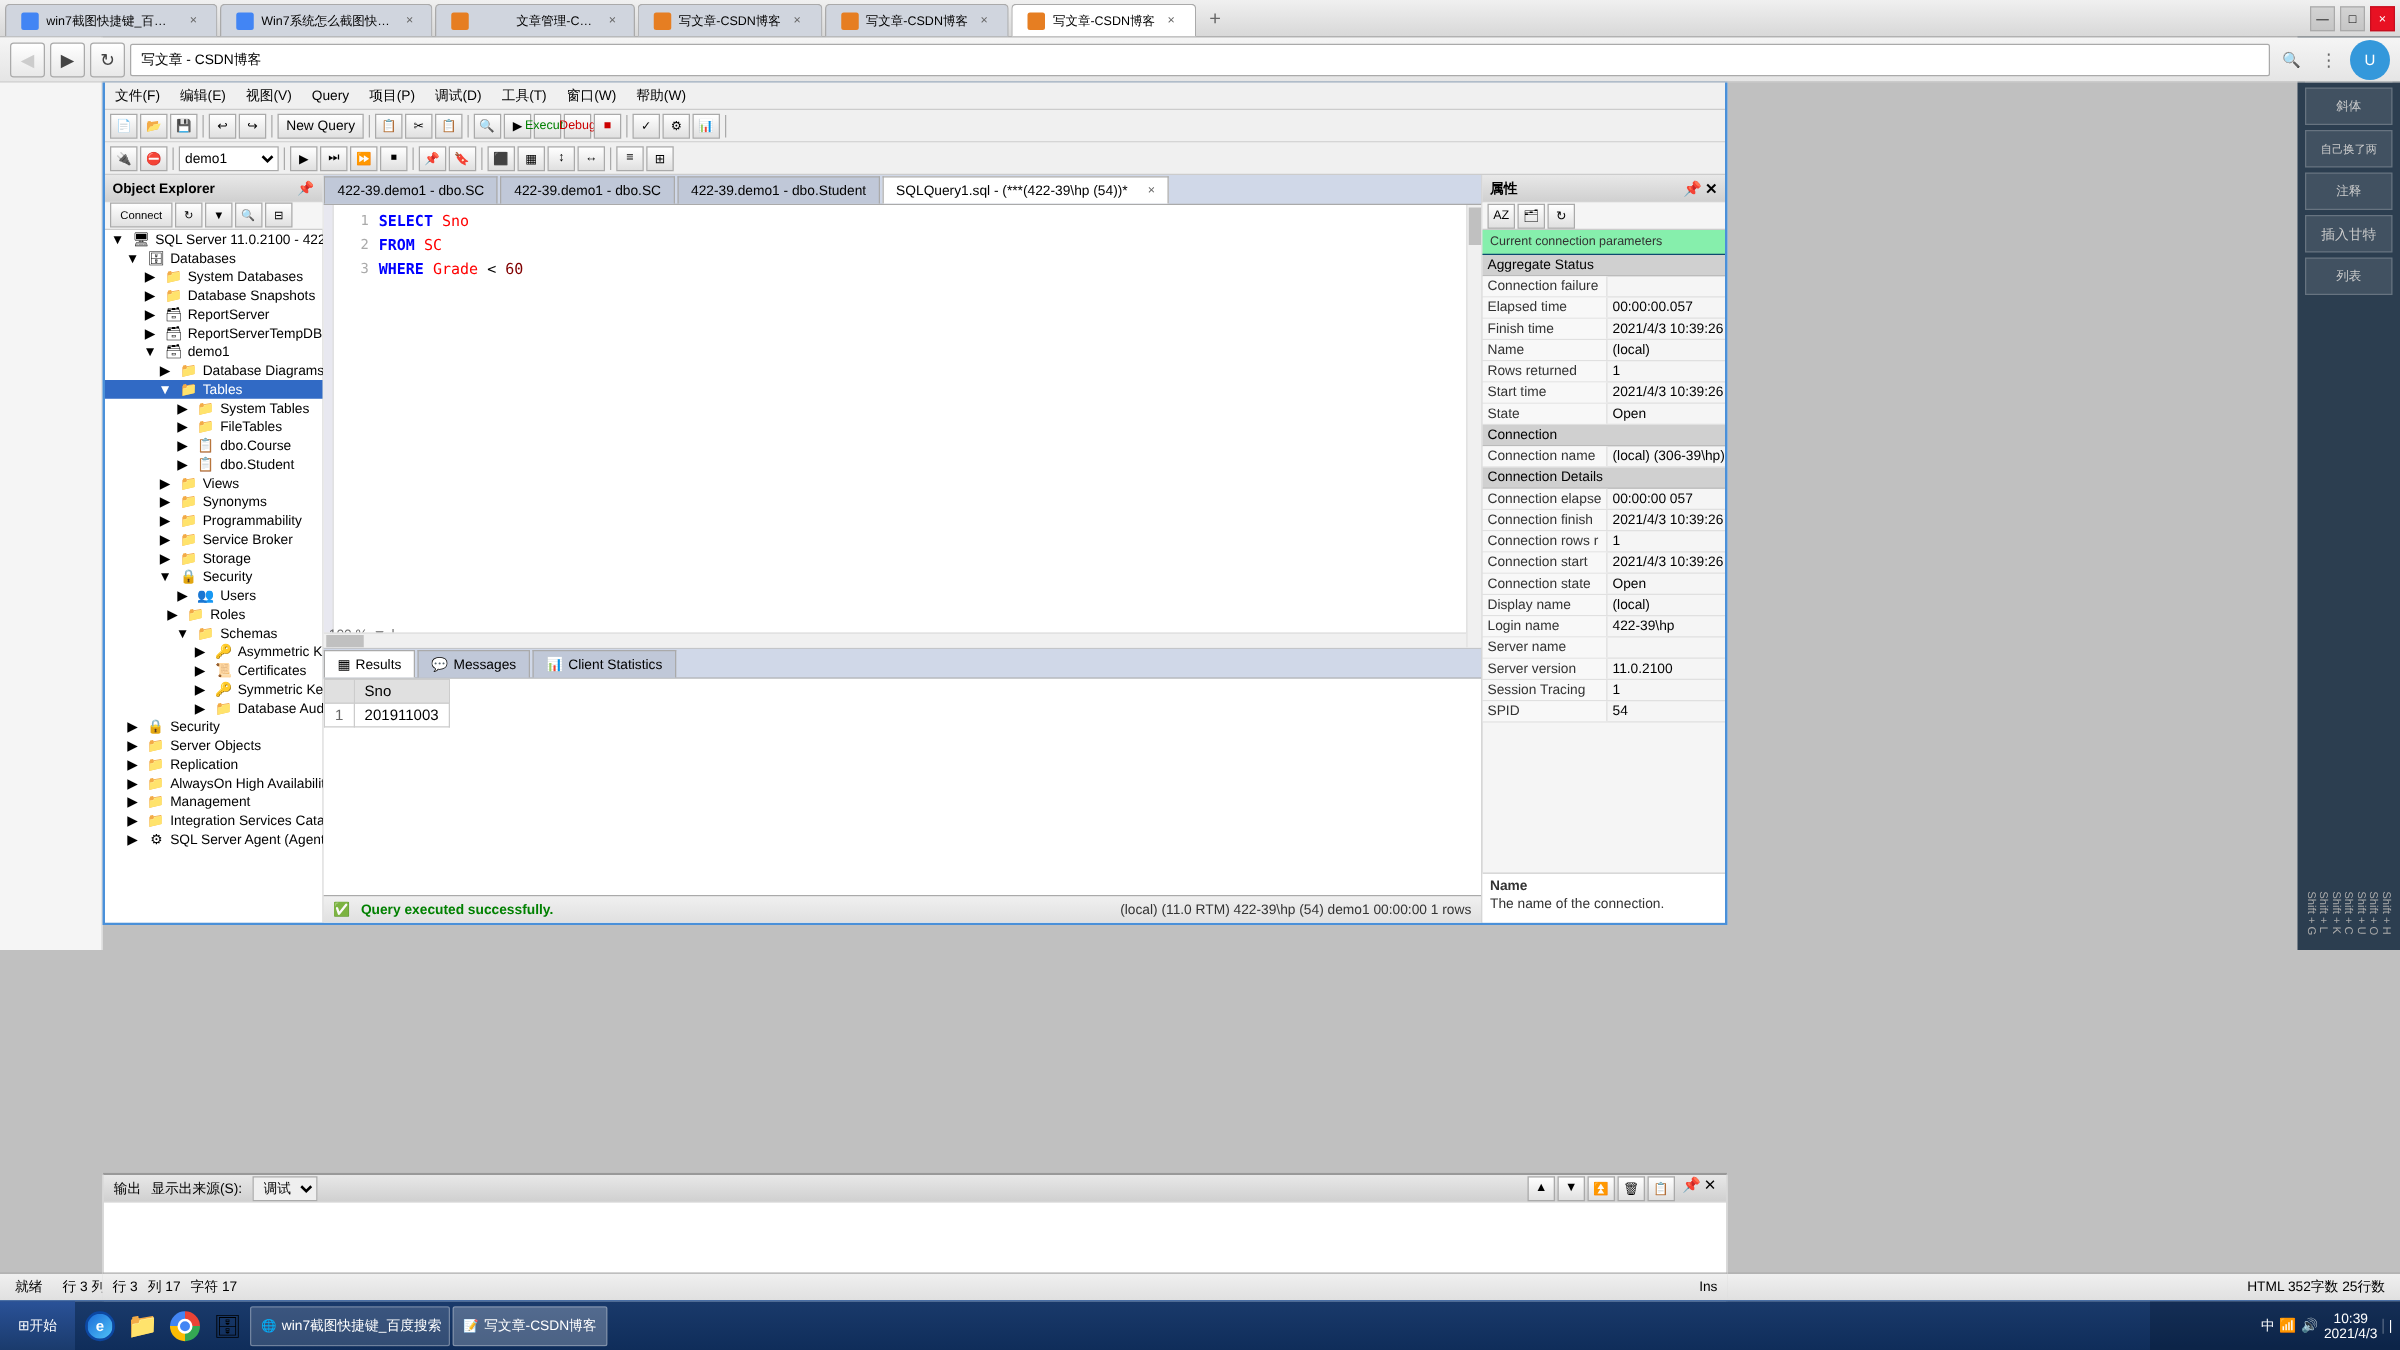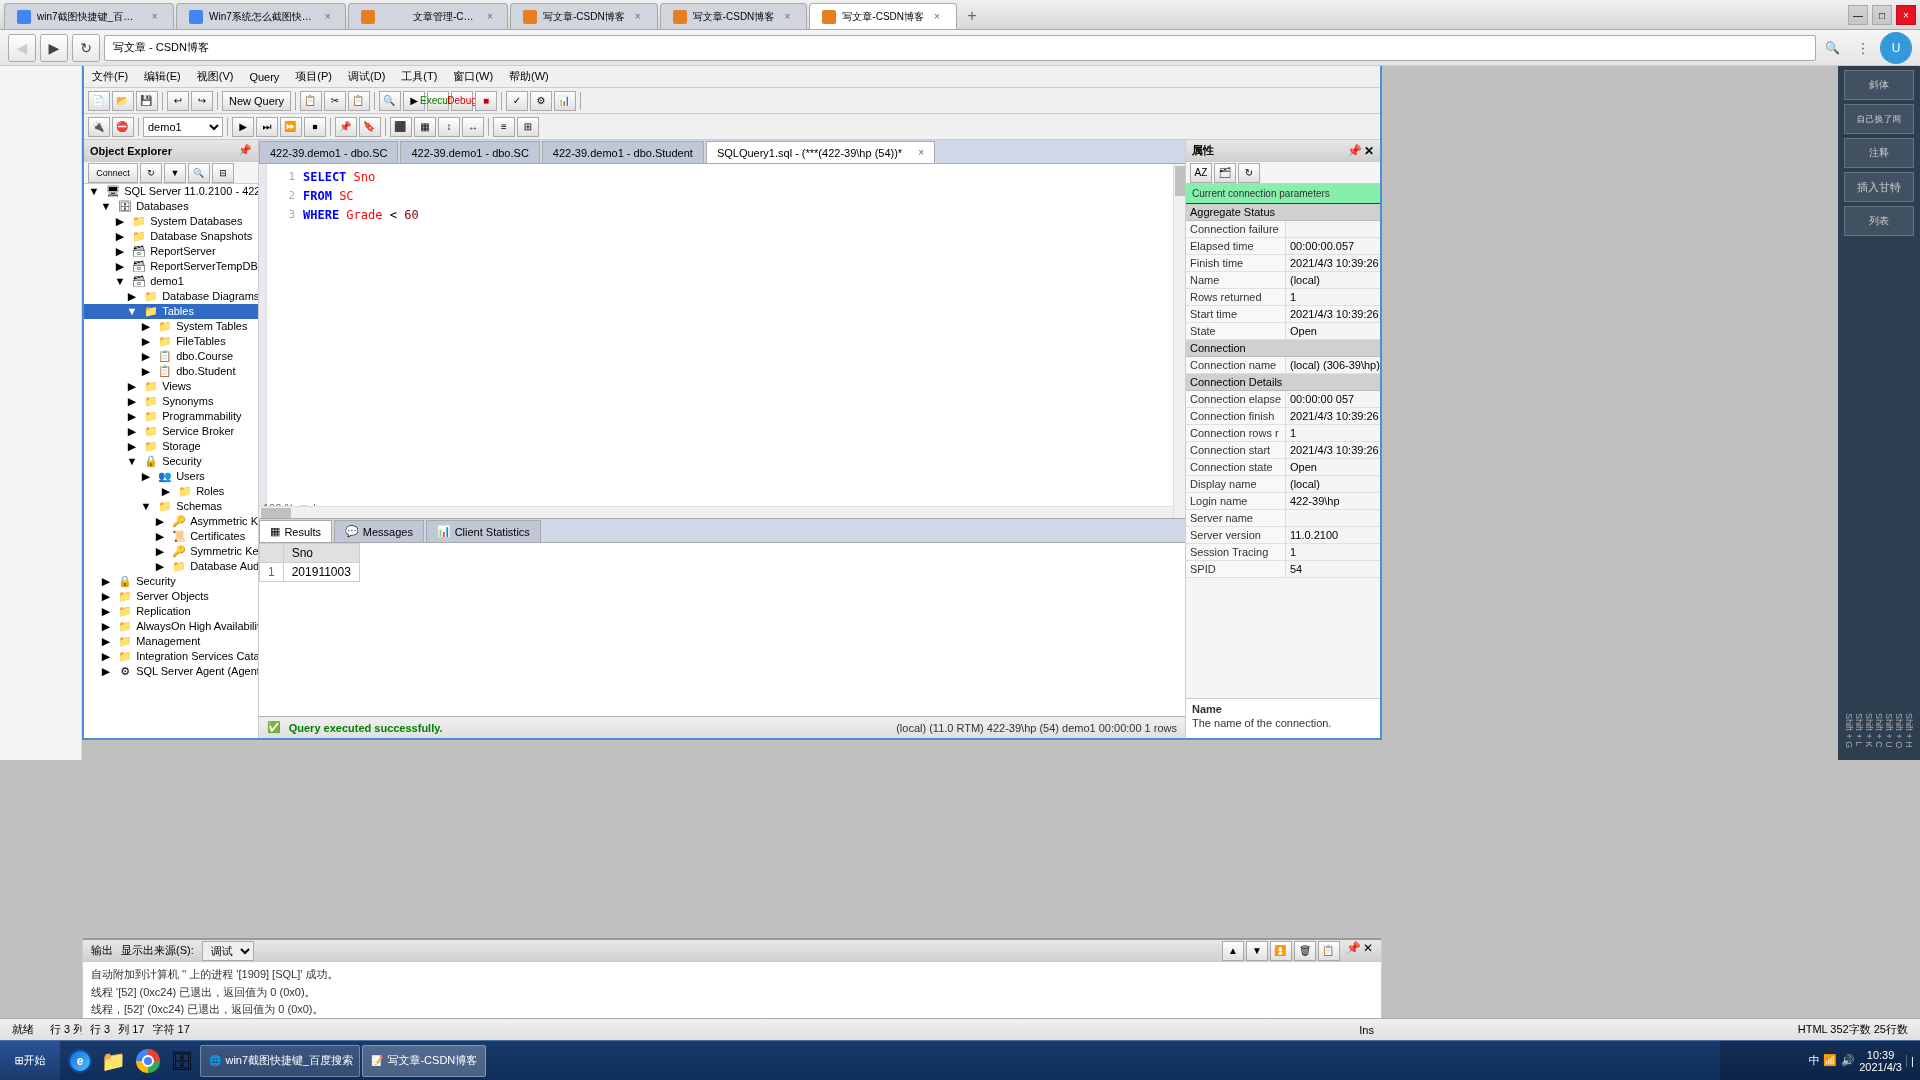--- a/index.html
+++ b/index.html
@@ -43,21 +43,21 @@
     .tool-btn-text { height: 20px; padding: 0 6px; background: linear-gradient(to bottom, #fff, #e0e0e0); border: 1px solid #aaa; display: flex; align-items: center; cursor: pointer; font-size: 11px; }
     .tool-green { color: #008000; }
     .tool-red { color: #cc0000; }
 
     
     .ssms-main { display: flex; height: calc(100% - 98px); border-radius: 10px; }
 
     
     .obj-explorer { width: 175px; background: #fff; border-right: 1px solid #ccc; display: flex; flex-direction: column; }
     .obj-explorer-header { height: 22px; background: linear-gradient(to bottom, #e8e8e8, #d0d0d0); display: flex; align-items: center; padding: 0 6px; font-size: 11px; font-weight: bold; border-bottom: 1px solid #ccc; }
-    .obj-explorer-toolbar { height: 22px; background: #f5f5f5; display: flex; align-items: center; padding: 0 4px; gap: 2px; border-bottom: 1px solid #ccc; }
+    .obj-explorer-toolbar { height: 22px; background: #f5f5f5; display: flex; padding: 0 4px; gap: 2px; border-bottom: 1px solid #ccc; }
     .obj-explorer-tree { flex: 1; overflow: auto; font-size: 11px; }
     .tree-item { padding: 1px 0; cursor: pointer; white-space: nowrap; }
     .tree-item.selected { background: #316ac5; color: white; }
     .tree-expand { display: inline-block; width: 16px; text-align: center; cursor: pointer; }
     .tree-icon { display: inline-block; width: 16px; text-align: center; }
     .tree-label { display: inline-block; }
 
     
     .query-area { flex: 1; display: flex; flex-direction: column; background: #fff; }
     .query-tabs { height: 24px; background: #d0d8e8; display: flex; align-items: flex-end; border-bottom: 1px solid #aaa; overflow: hidden; }
@@ -368,21 +368,21 @@
         <div class="tree-item" style="padding-left:40px;">
           <span class="tree-expand">▼</span>
           <span class="tree-icon">🔒</span>
           <span class="tree-label">Security</span>
         </div>
         <div class="tree-item" style="padding-left:54px;">
           <span class="tree-expand">▶</span>
           <span class="tree-icon">👥</span>
           <span class="tree-label">Users</span>
         </div>
-        <div class="tree-item" style="padding-left:74px;">
+        <div class="tree-item" style="padding-left:46px;">
           <span class="tree-expand">▶</span>
           <span class="tree-icon">📁</span>
           <span class="tree-label">Roles</span>
         </div>
         <div class="tree-item" style="padding-left:54px;">
           <span class="tree-expand">▼</span>
           <span class="tree-icon">📁</span>
           <span class="tree-label">Schemas</span>
         </div>
         <div class="tree-item" style="padding-left:68px;">
@@ -661,26 +661,20 @@
     <div class="output-toolbar">
       <div class="tool-btn">▲</div>
       <div class="tool-btn">▼</div>
       <div class="tool-btn">⏫</div>
       <div class="tool-btn">🗑</div>
       <div class="tool-btn">📋</div>
       <span style="cursor:pointer;font-size:12px;margin-left:4px;">📌</span>
       <span style="cursor:pointer;font-size:12px;">✕</span>
     </div>
   </div>
-  <div class="output-content">
-    <div>自动附加到计算机 '' 上的进程 '[1909] [SQL]' 成功。</div>
-    <div>线程 '[52] (0xc24) 已退出，返回值为 0 (0x0)。</div>
-    <div>线程，[52]' (0xc24) 已退出，返回值为 0 (0x0)。</div>
-    <div>程序'[1908] [SQL] :: ''已退出，返回值为 0 (0x0)。</div>
-  </div>
 </div>
 
 <div style="position:absolute;bottom:40px;left:82px;width:1300px;height:22px;background:linear-gradient(to bottom,#f0f0f0,#e0e0e0);border-top:1px solid #aaa;display:flex;align-items:center;padding:0 8px;font-size:11px;gap:8px;z-index:102;">
   <span>行 3</span>
   <span>列 17</span>
   <span>字符 17</span>
   <span style="margin-left:auto;">Ins</span>
 </div>
 
 <div class="right-sidebar">

